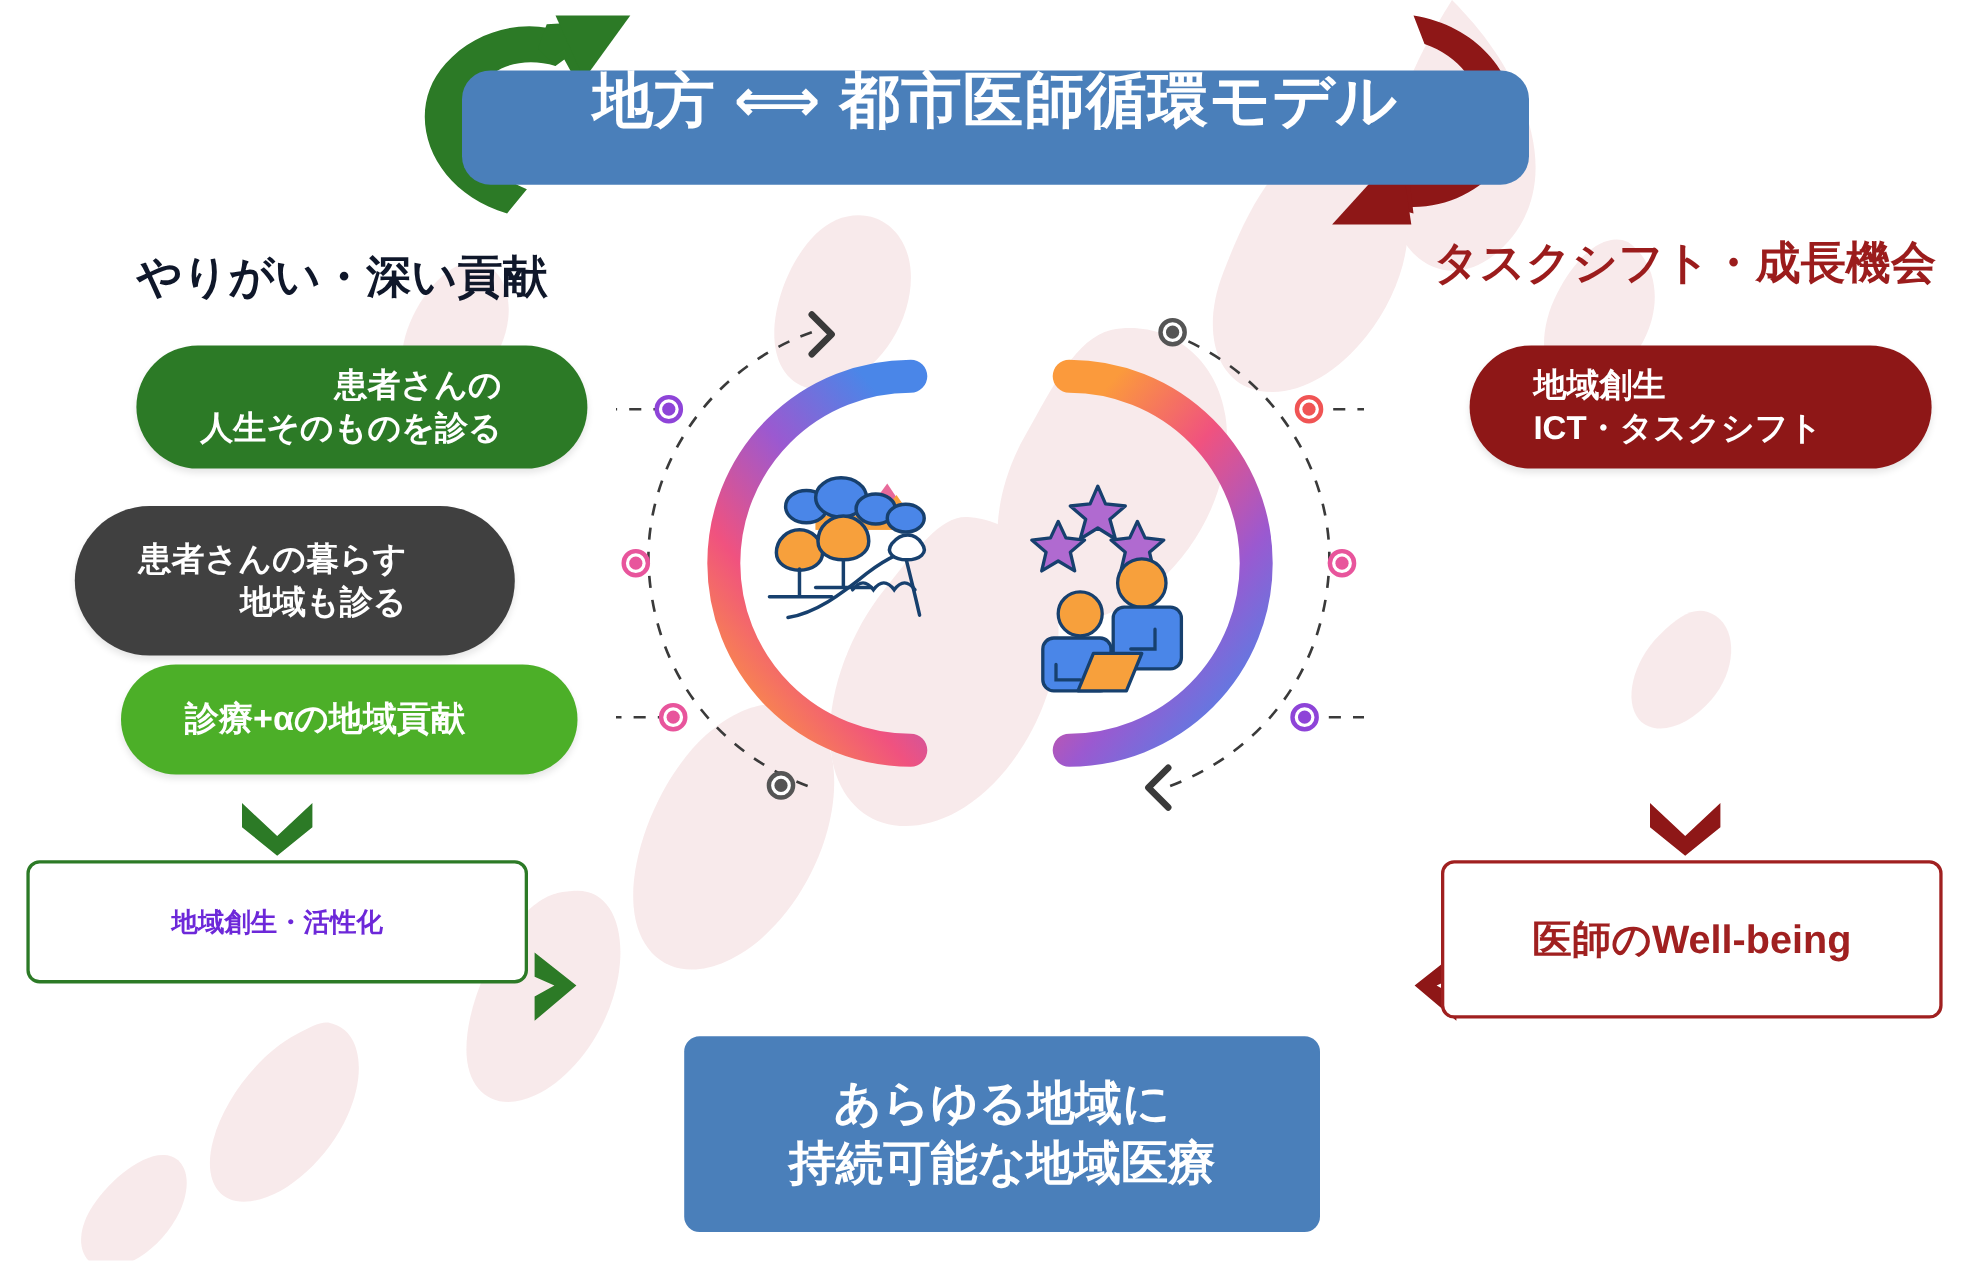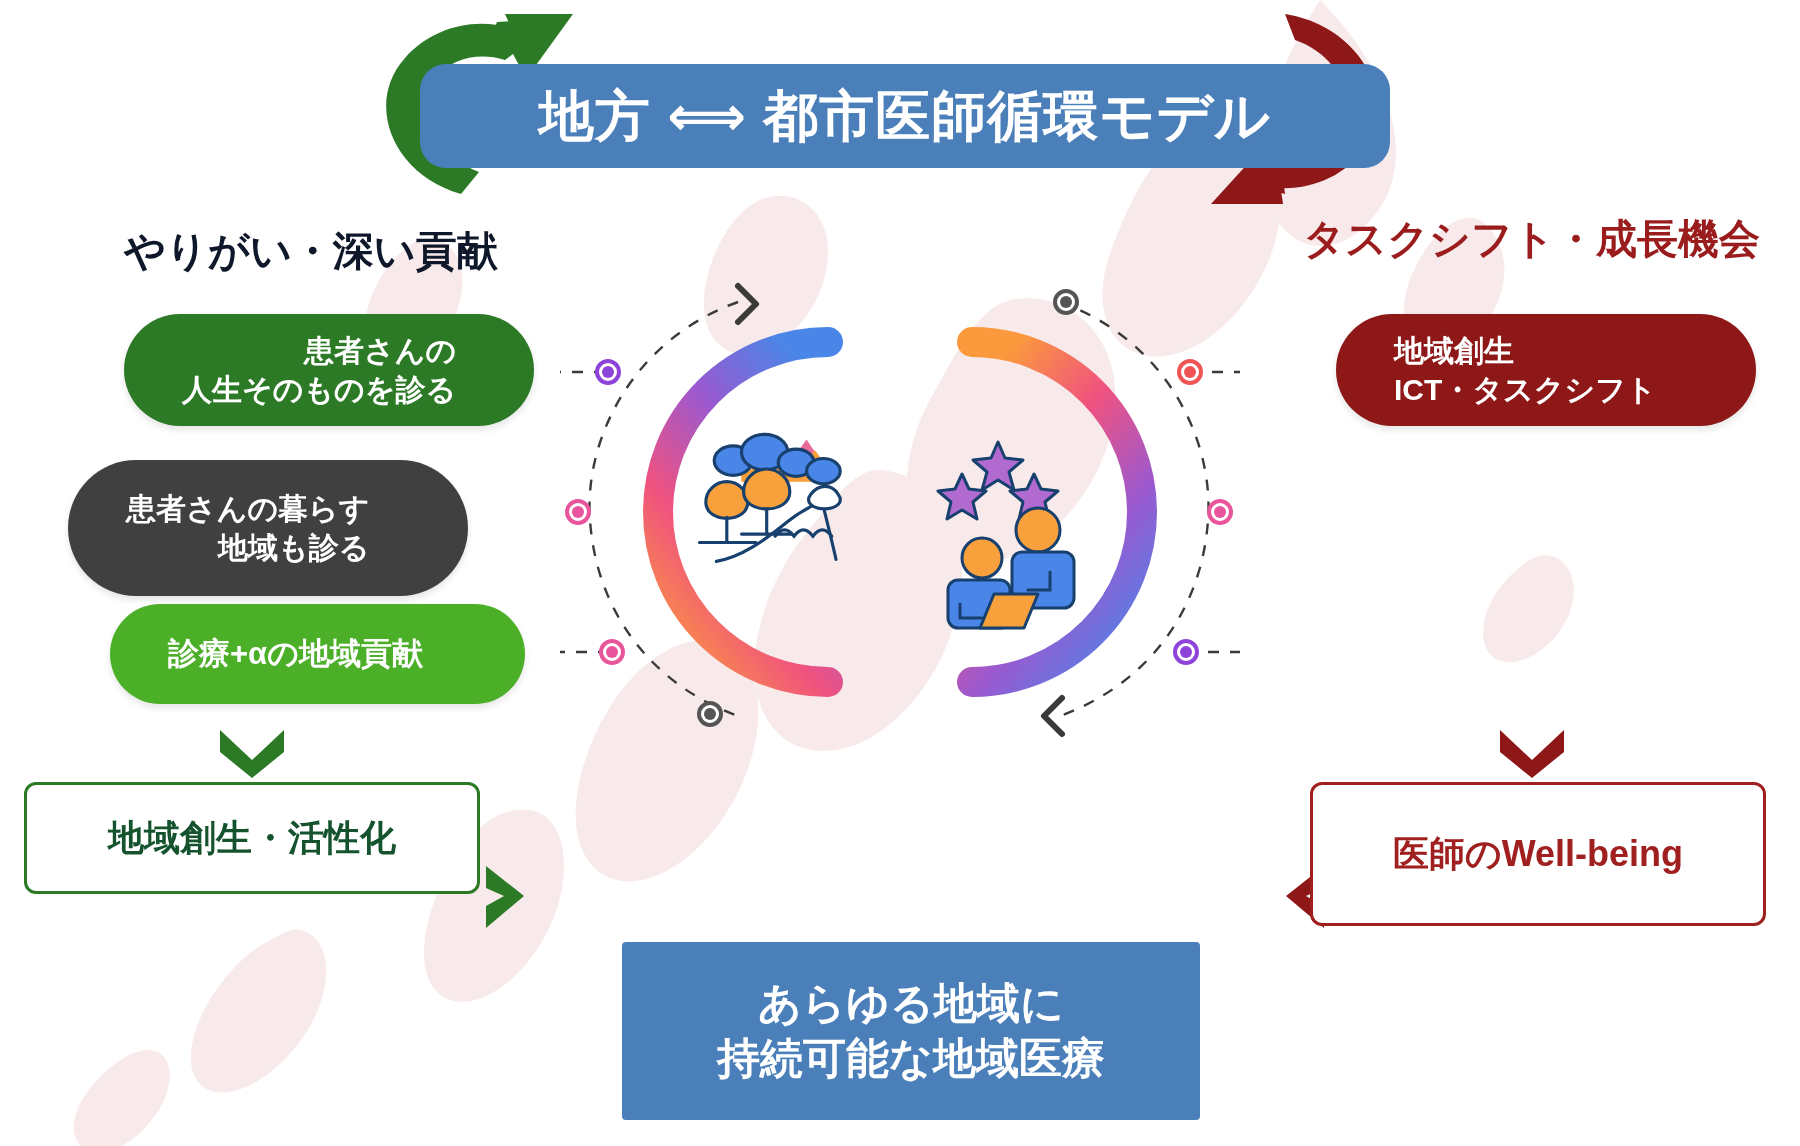--- a/index.html
+++ b/index.html
@@ -14,21 +14,21 @@
 
   
   .bg-map{position:absolute;left:0;top:0;width:1800px;height:1146px;z-index:0;}
 
   
   .title-wrap{position:absolute;left:400px;top:34px;width:1010px;height:150px;z-index:6;}
   .title-arrows{position:absolute;left:-45px;top:-28px;width:1100px;height:200px;z-index:5;pointer-events:none;}
   .title-banner{
     position:absolute;left:20px;top:30px;width:970px;height:104px;
     background:#4a7fba;border-radius:26px;
-    display:flex;align-items:center;justify-content:center;
+    display:flex;justify-content:center;
     z-index:7;
   }
   .title-text{
     color:#ffffff;font-size:55px;font-weight:bold;letter-spacing:1px;
     white-space:nowrap;line-height:1;
   }
 
   
   .col-head{position:absolute;font-size:41px;font-weight:bold;white-space:nowrap;z-index:6;}
   .col-head.left{left:124px;top:224px;color:#0f172a;}
@@ -67,28 +67,28 @@
   #chev-mid-left{left:480px;top:862px;}
   #chev-mid-right{right:470px;top:862px;}
 
   
   .outcome{
     position:absolute;box-sizing:border-box;background:#ffffff;
     border-radius:12px;display:flex;align-items:center;justify-content:center;
     z-index:6;
   }
   #outcome-left{left:24px;top:782px;width:456px;height:112px;border:3px solid #2c7a26;}
-  #outcome-left .outcome-text{color:#14532d;font-size:36px;font-weight:bold;white-space:nowrap;}
+  #outcome-left .outcome-text{color:#6d28d9;font-size:24px;font-weight:bold;white-space:nowrap;}
   #outcome-right{right:34px;top:782px;width:456px;height:144px;border:3px solid #a02020;}
   #outcome-right .outcome-text{color:#a02020;font-size:36px;font-weight:bold;white-space:nowrap;}
 
   
   #final-box{
     position:absolute;left:622px;top:942px;width:578px;height:178px;
-    background:#4a7fba;border-radius:4px;
+    background:#4a7fba;border-radius:14px;
     display:flex;align-items:center;justify-content:center;z-index:7;
   }
   #final-box .final-text{
     color:#ffffff;font-size:43px;font-weight:bold;line-height:1.28;
     text-align:center;white-space:pre-line;
   }
 </style>
 </head>
 <body>
 

